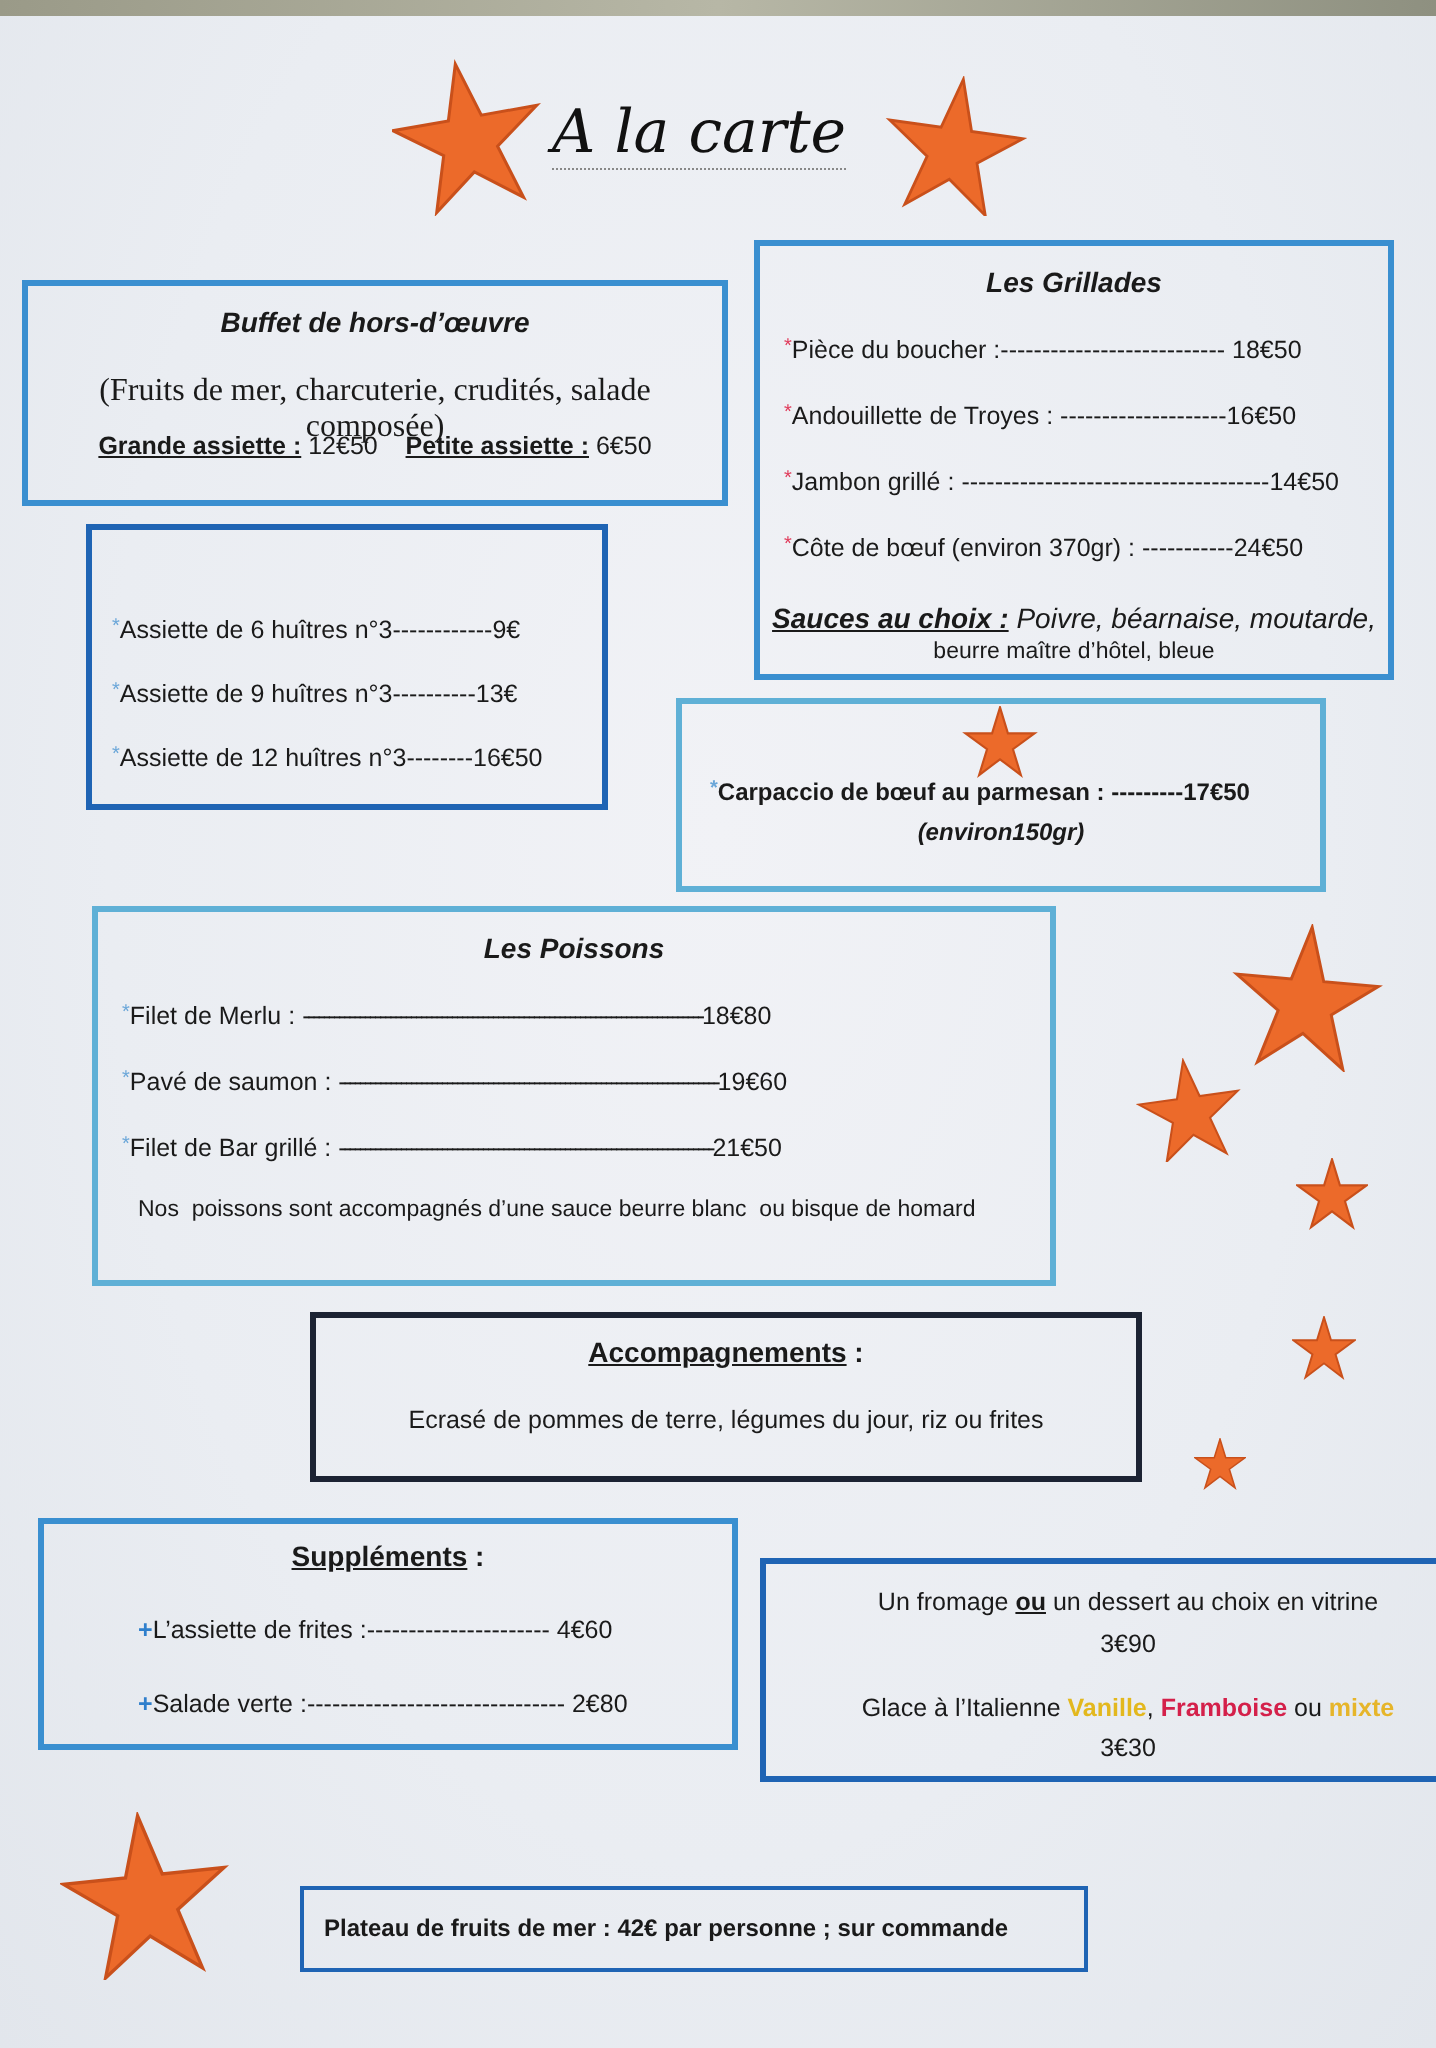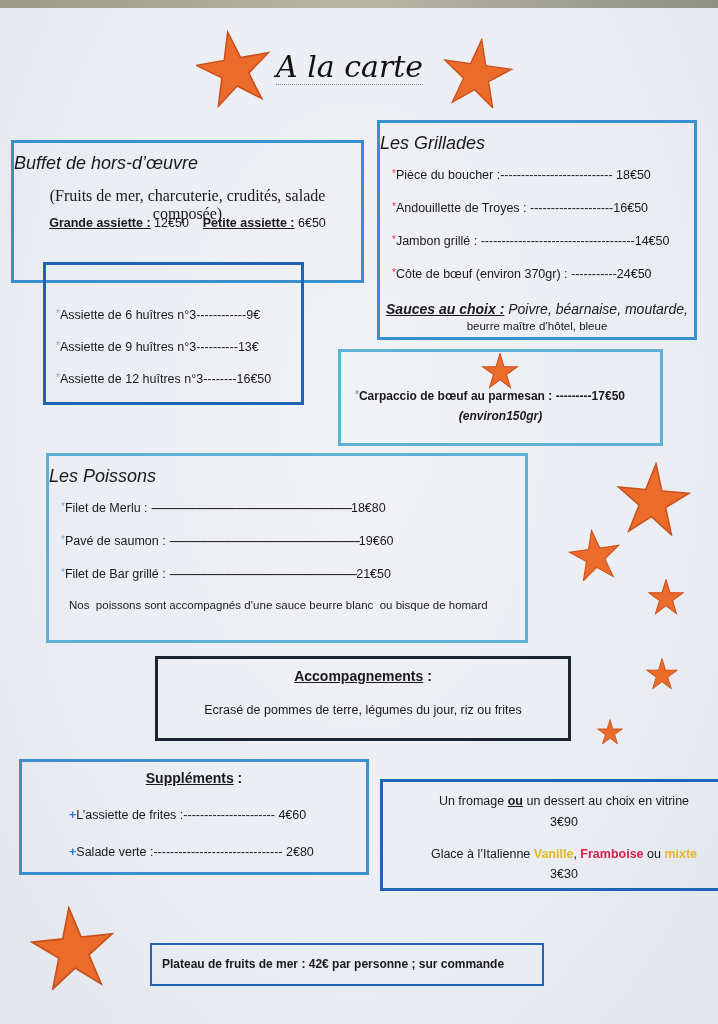--- a/index.html
+++ b/index.html
@@ -11,21 +11,21 @@
   }
   .topstrip { position:absolute; left:0; top:0; width:718px; height:8px; background:linear-gradient(90deg,#9a9a88,#b7b7a6,#8e9080); }
   .paper { position:absolute; left:0; top:8px; width:718px; height:1016px;
     background: radial-gradient(ellipse at 50% 40%, #f1f2f6 0%, #eaedf2 60%, #e2e6ec 100%); }
   .box { position:absolute; box-sizing:border-box; }
   .blue { border:3px solid #3a8fd0; }
   .dblue { border:3px solid #1f64b4; }
   .lblue { border:3px solid #5fb0d6; }
   .navy { border:3px solid #1c2333; }
   .title-main { position:absolute; left:276px; top:50px; font-family:"DejaVu Serif", serif; font-style:italic; font-size:30px; color:#111; border-bottom:1px dotted #888; line-height:34px; }
-  .h { font-weight:normal; font-style:italic; font-size:18px; text-align:left; }
+  .h { font-weight:bold; font-style:italic; font-size:14px; text-align:center; }
   .small { font-size:16px;font-family:Liberation Serif, serif; }
   .ul { text-decoration:underline; font-weight:bold; }
   .star-mark { color:#e03a5a; font-size:10px; vertical-align:top; }
   .plus { color:#2f7fcc; font-weight:bold; }
   .row { position:absolute; left:0; right:0; white-space:nowrap; font-size:12.5px; }
   svg.star { position:absolute; }
   .vanille { color:#e3b81e; font-weight:bold; }
   .framboise { color:#d4204a; font-weight:bold; }
   .mixte { color:#e6b52a; font-weight:bold; }
 </style>
@@ -36,21 +36,21 @@
 <div class="paper"></div>
 
 <svg class="star" style="left:196px;top:28px" width="76" height="80" viewBox="0 0 100 100">
     <polygon points="50,2 61,38 98,38 68,60 79,96 50,74 21,96 32,60 2,38 39,38" fill="#ec6a2a" stroke="#c9501b" stroke-width="2" transform="rotate(-10 50 50)"></polygon>
   </svg>
 <svg class="star" style="left:440px;top:38px" width="74" height="70" viewBox="0 0 100 100">
     <polygon points="50,2 61,38 98,38 68,60 79,96 50,74 21,96 32,60 2,38 39,38" fill="#ec6a2a" stroke="#c9501b" stroke-width="2" transform="rotate(8 50 50)"></polygon>
   </svg>
 <div class="title-main">A la carte</div>
 
-<div class="box blue" style="left:11px;top:140px;width:353px;height:143px;">
+<div class="box blue" style="left:11px;top:140px;width:353px;height:113px;">
   <div class="h" style="position:absolute;left:0;right:0;top:10px;">Buffet de hors-d’œuvre</div>
   <div class="small" style="position:absolute;left:0;right:0;top:44px;text-align:center;">(Fruits de mer, charcuterie, crudités, salade composée)</div>
   <div style="position:absolute;left:0;right:0;top:73px;text-align:center;font-size:12.5px;white-space:nowrap;">
     <span class="ul">Grande assiette :</span>
     <span>12€50</span>
     &nbsp;&nbsp;
     <span class="ul">Petite assiette :</span>
     <span>6€50</span>
   </div>
 </div>

